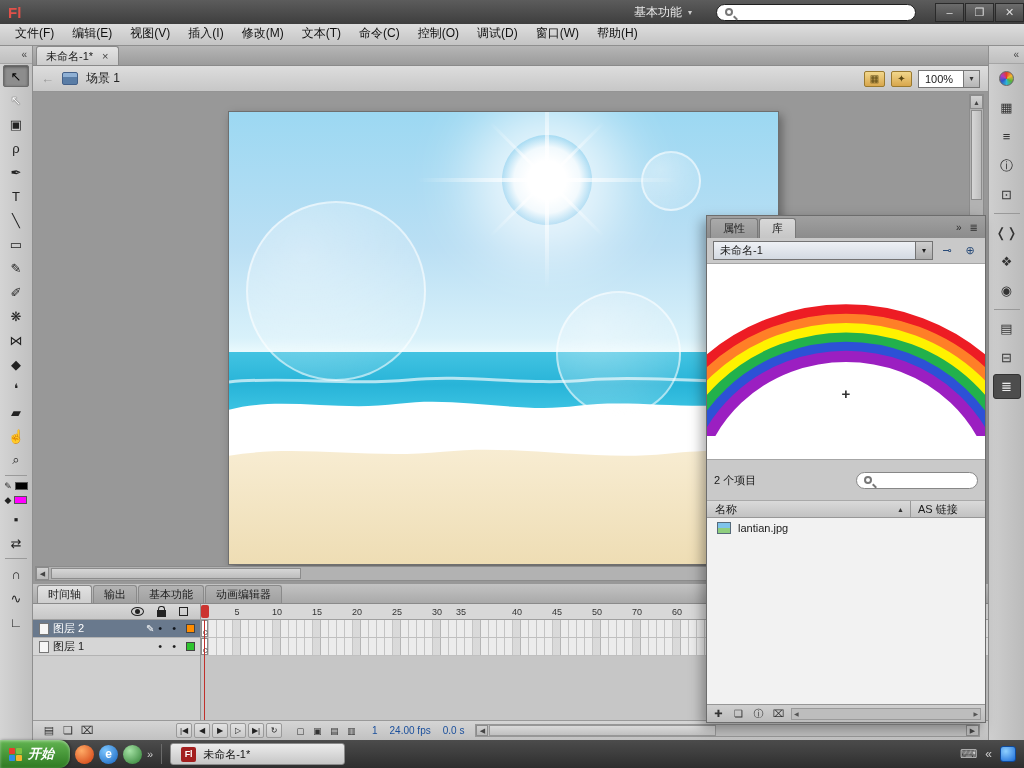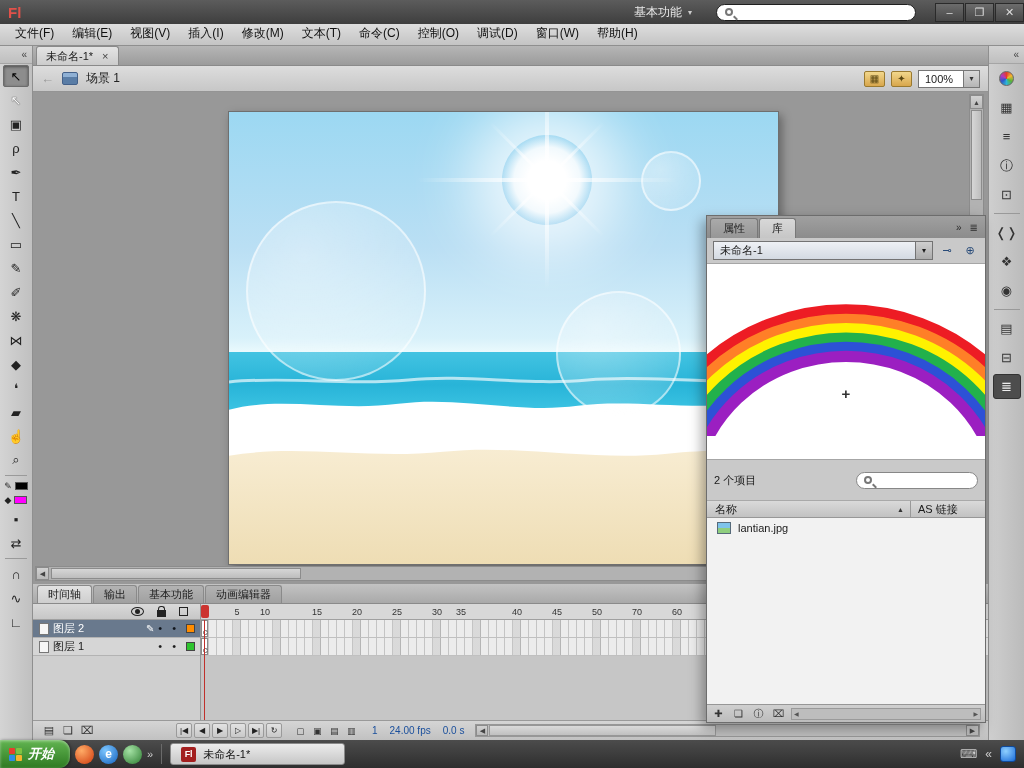--- a/index.html
+++ b/index.html
@@ -468,21 +468,21 @@
             <span class="layer-dot">•</span>
             <span class="layer-dot">•</span>
             <span class="layer-swatch" style="background: rgb(47, 196, 47);"></span>
           </span>
         </div>
       </div>
       <div class="tl-frames">
         <div class="tl-ruler">
           <div class="playhead-marker"></div>
           <span class="ruler-num" style="left:36px">5</span>
-          <span class="ruler-num" style="left:64px">10</span>
+          <span class="ruler-num" style="left:76px">10</span>
           <span class="ruler-num" style="left:116px">15</span>
           <span class="ruler-num" style="left:156px">20</span>
           <span class="ruler-num" style="left:196px">25</span>
           <span class="ruler-num" style="left:236px">30</span>
           <span class="ruler-num" style="left:260px">35</span>
           <span class="ruler-num" style="left:316px">40</span>
           <span class="ruler-num" style="left:356px">45</span>
           <span class="ruler-num" style="left:396px">50</span>
           <span class="ruler-num" style="left:436px">70</span>
           <span class="ruler-num" style="left:476px">60</span>

